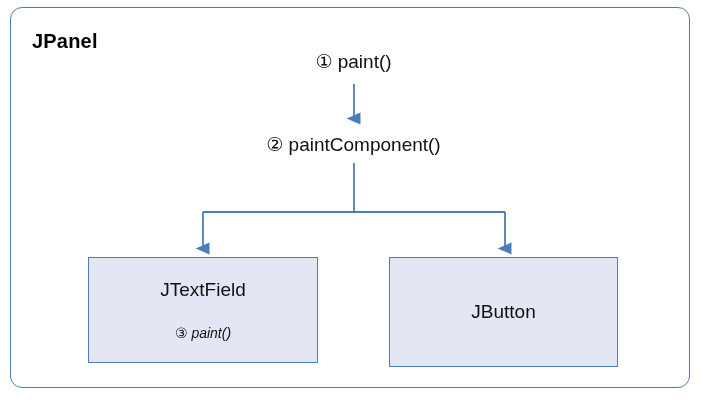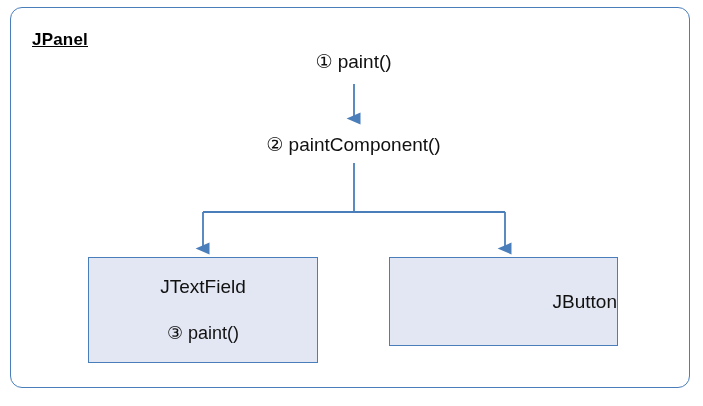--- a/index.html
+++ b/index.html
@@ -26,26 +26,25 @@
     height: 381px;
     border: 1.6px solid #4a7ebb;
     border-radius: 12px;
     box-sizing: border-box;
     background: transparent;
   }
   .panel-title {
     position: absolute;
     left: 32px;
     top: 30px;
-    font-size: 17px;
+    font-size: 20px;
     font-weight: bold;
     color: #000000;
     letter-spacing: 0.2px;
     white-space: nowrap;
-    text-decoration: underline;
   }
   
   .call-label {
     position: absolute;
     font-size: 19px;
     color: #111111;
     white-space: nowrap;
     text-align: center;
   }
   #label-paint {
@@ -84,32 +83,32 @@
   #box-jtextfield {
     left: 88px;
     top: 257px;
     width: 230px;
     height: 106px;
   }
   #box-jbutton {
     left: 389px;
     top: 257px;
     width: 229px;
-    height: 89px;
-    align-items: flex-end;
+    height: 110px;
   }
   .box-title {
     font-size: 19px;
     color: #111111;
     white-space: nowrap;
   }
   .box-method {
-    font-size: 18px;
+    font-size: 14px;
     color: #111111;
     white-space: nowrap;
+    font-style: italic;
   }
 </style>
 </head>
 <body>
 
 <div id="canvas">
 
   <div class="panel-frame"></div>
 
   <div class="panel-title">JPanel</div>

